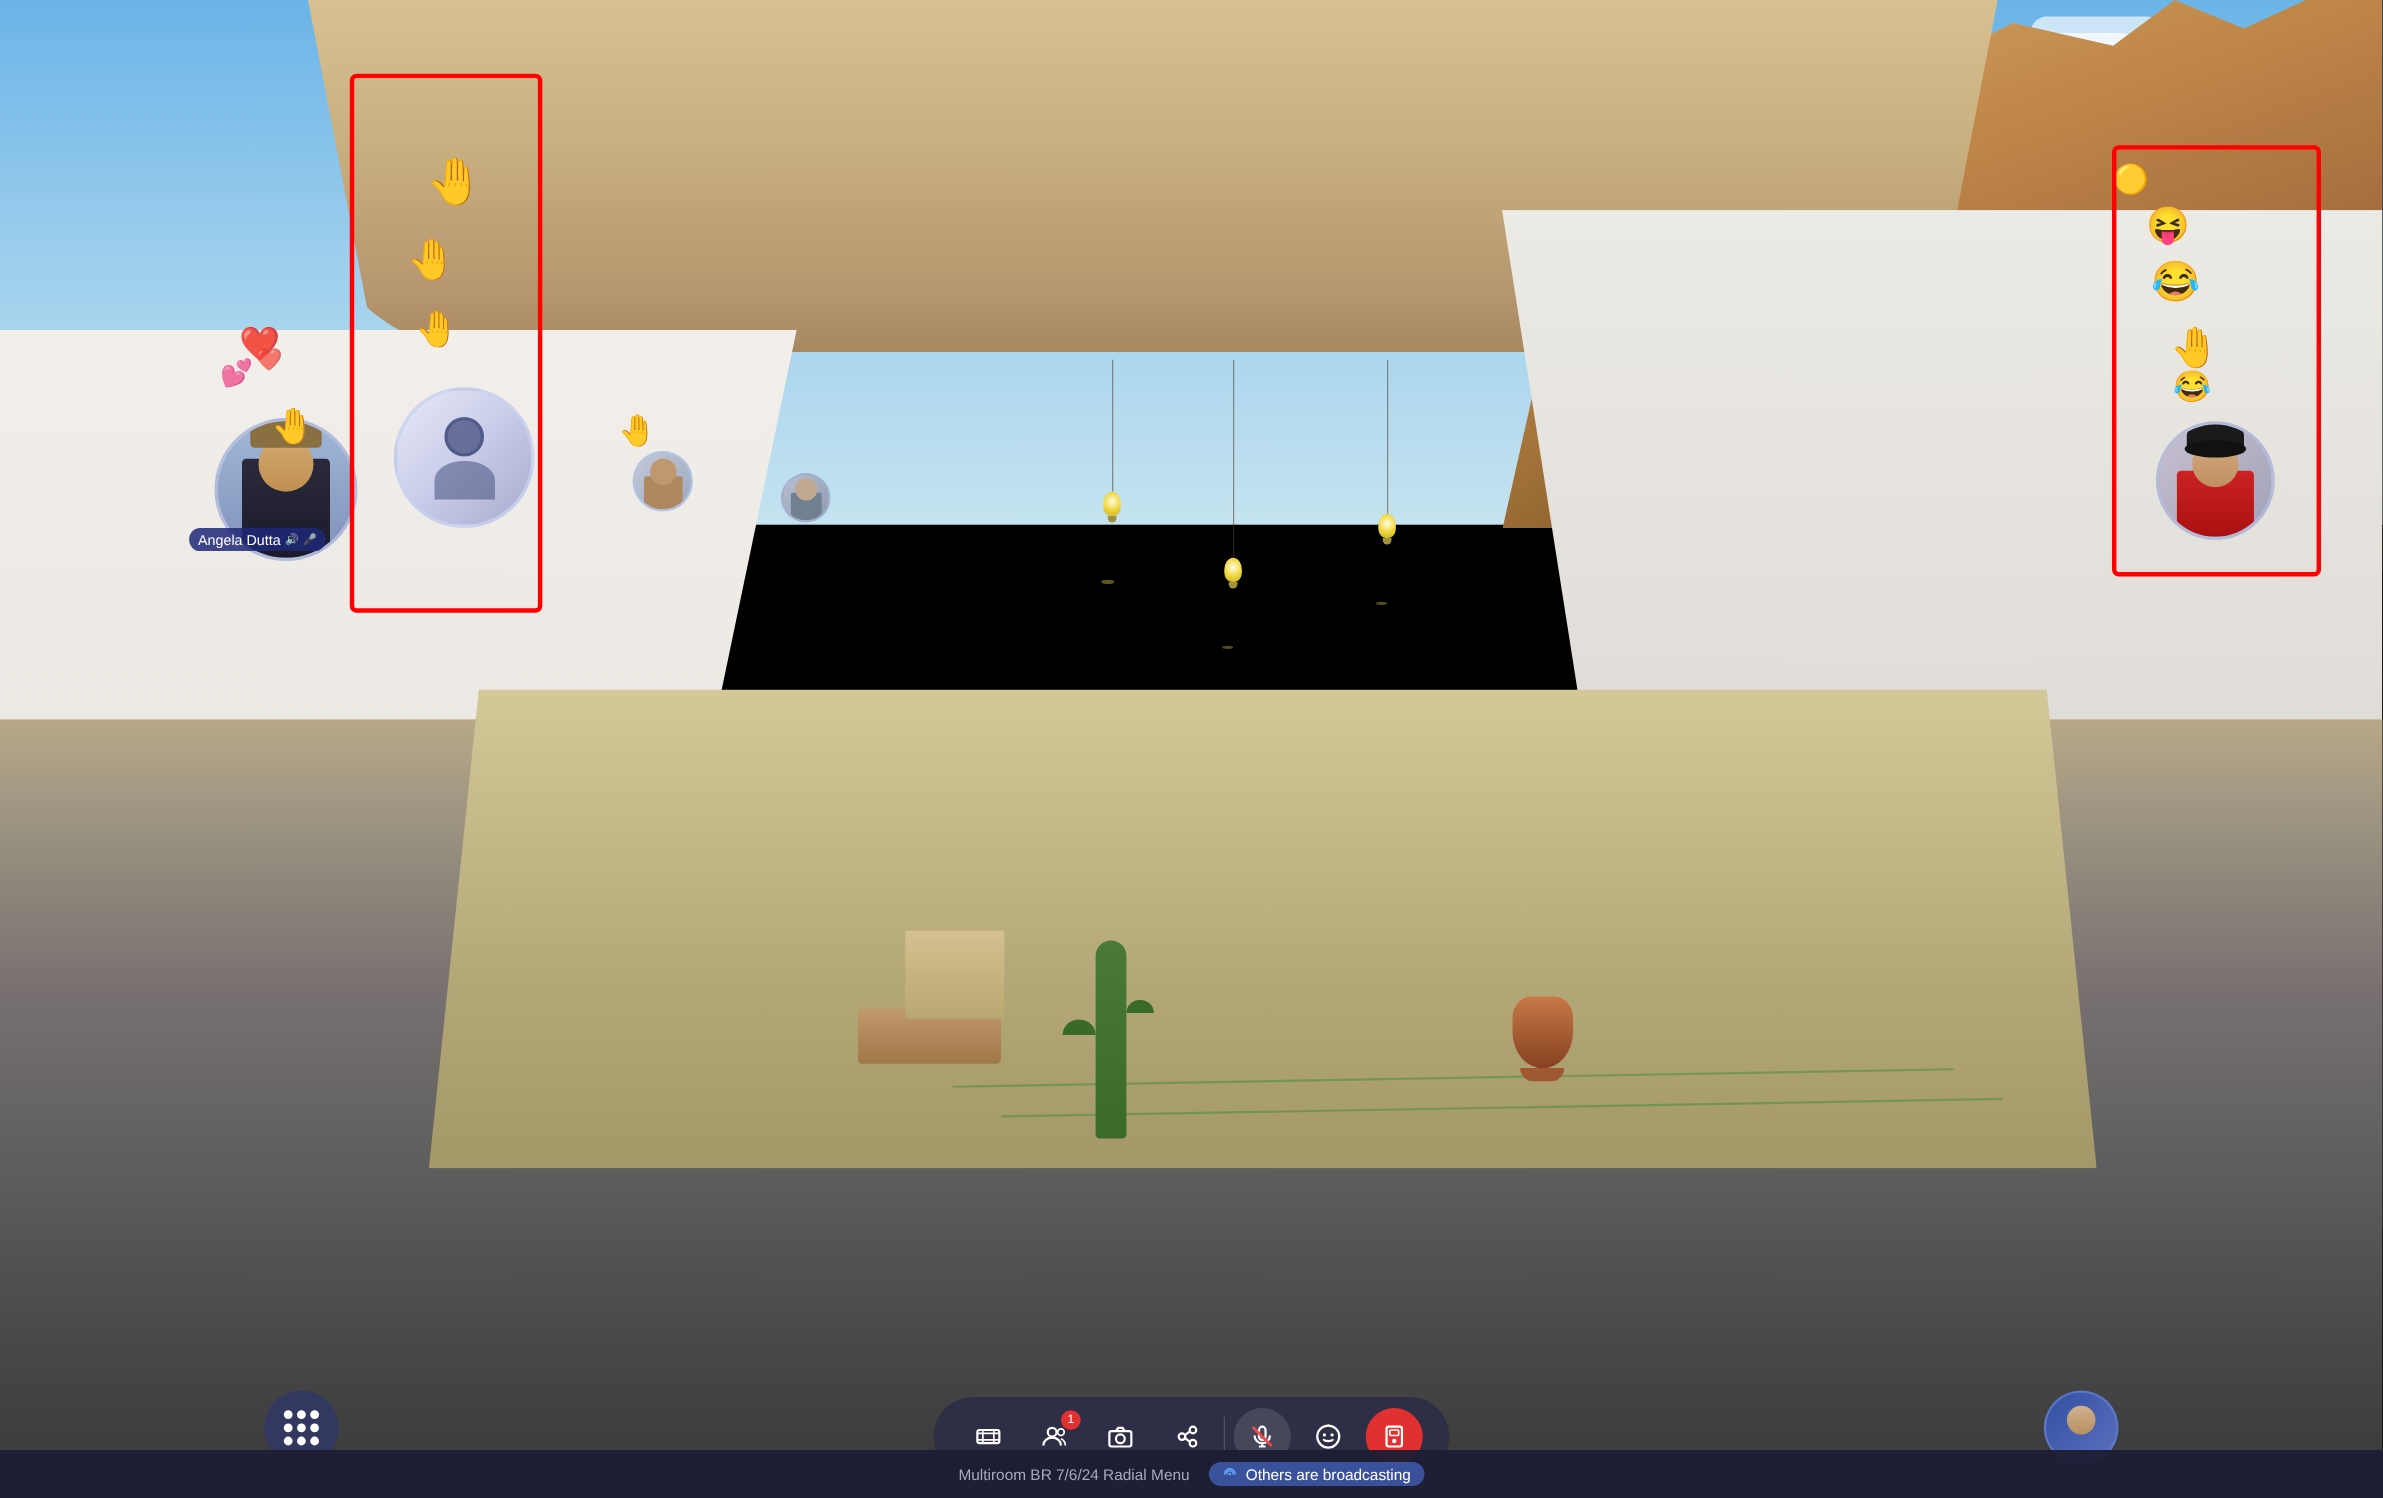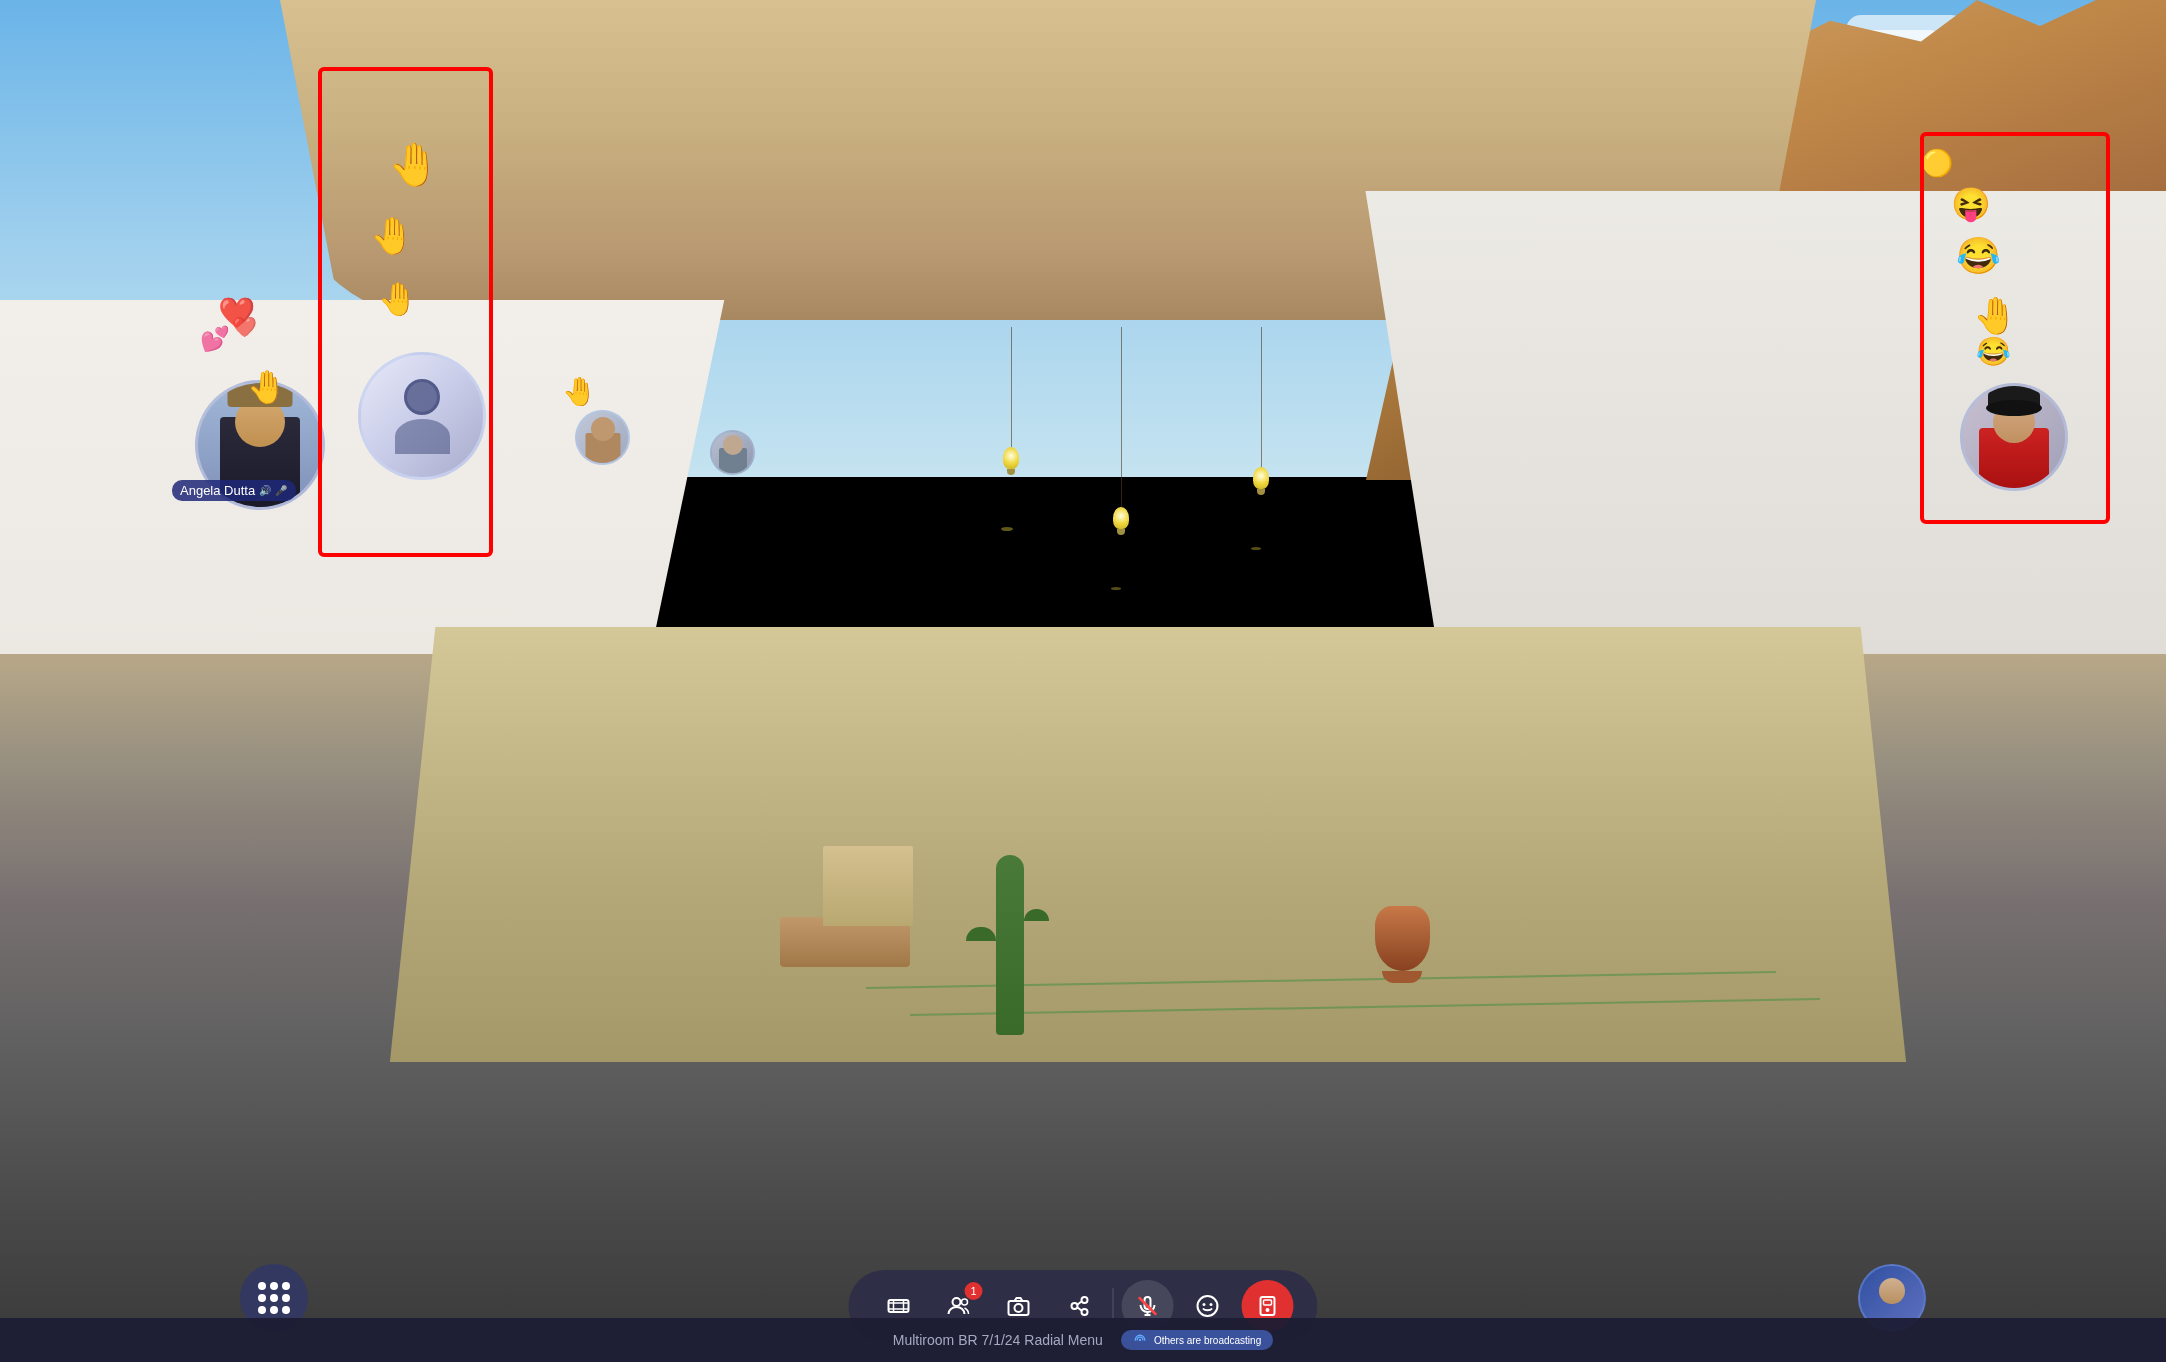--- a/index.html
+++ b/index.html
@@ -322,22 +322,22 @@
 
 <div style="position:absolute;bottom:30px;right:240px;width:68px;height:68px;border-radius:50%;overflow:hidden;background:linear-gradient(135deg,#3050a0,#6070c0);border:2px solid rgba(100,130,210,0.7);cursor:pointer;display:flex;align-items:center;justify-content:center;">
 
   <div style="display:flex;flex-direction:column;align-items:center;margin-top:10px;">
     <div style="width:26px;height:26px;border-radius:50%;background:linear-gradient(180deg,#d0b090,#b89060);"></div>
     <div style="width:40px;height:22px;background:linear-gradient(180deg,#2030a0,#1020708);border-radius:4px 4px 0 0;margin-top:2px;"></div>
   </div>
 </div>
 
 <div style="position:absolute;bottom:0;left:0;right:0;height:44px;background:rgba(28,28,52,0.95);display:flex;align-items:center;justify-content:center;gap:18px;">
-  <span style="color:rgba(180,185,210,0.9);font-size:14px;">Multiroom BR 7/1/24 Radial Menu</span>
-  <div style="background:rgba(70,100,190,0.75);color:white;padding:3px 12px;border-radius:14px;font-size:10px;display:flex;align-items:center;gap:7px;">
+  <span style="color:rgba(180,185,210,0.9);font-size:14px;">Multiroom BR 7/6/24 Radial Menu</span>
+  <div style="background:rgba(70,100,190,0.75);color:white;padding:3px 12px;border-radius:14px;font-size:14px;display:flex;align-items:center;gap:7px;">
     <svg width="14" height="14" viewBox="0 0 24 24" fill="none">
       <path d="M4 12a8 8 0 0116 0" stroke="#60aaff" stroke-width="2.5" fill="none" stroke-linecap="round"></path>
       <path d="M7 12a5 5 0 0110 0" stroke="#60aaff" stroke-width="2" fill="none" stroke-linecap="round"></path>
       <circle cx="12" cy="12" r="2" fill="#60aaff"></circle>
     </svg>
     <span>Others are broadcasting</span>
   </div>
 </div>
 
 </body></html>

